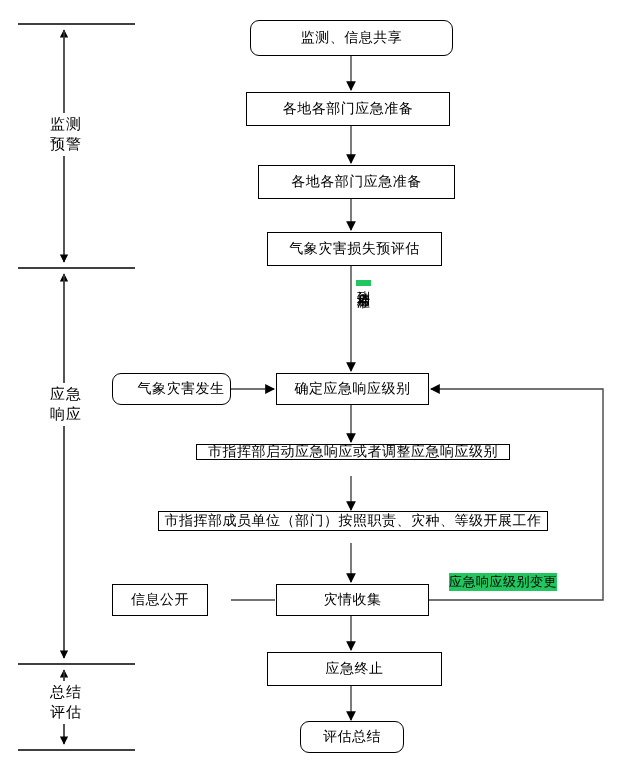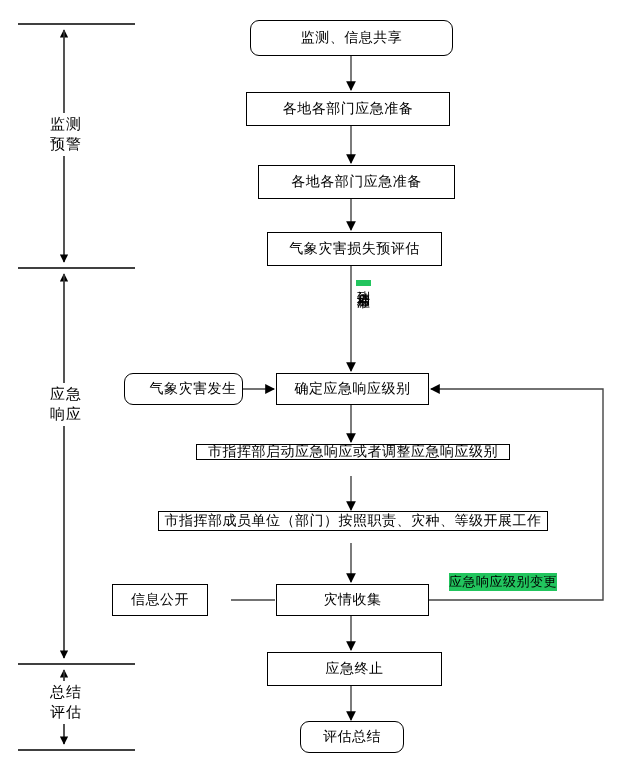--- a/index.html
+++ b/index.html
@@ -130,21 +130,21 @@
   <div class="edge-label" style="left:449px; top:573px;">应急响应级别变更</div>
 
   <div class="node rounded" style="left:250px; top:20px; width:203px; height:36px;">监测、信息共享</div>
 
   <div class="node" style="left:246px; top:92px; width:204px; height:34px;">各地各部门应急准备</div>
 
   <div class="node" style="left:258px; top:165px; width:197px; height:34px;">各地各部门应急准备</div>
 
   <div class="node" style="left:267px; top:232px; width:175px; height:34px;">气象灾害损失预评估</div>
 
-  <div class="node rounded" style="left:124px; top:373px; width:119px; height:32px;padding-left:19px;">气象灾害发生</div>
+  <div class="node rounded" style="left:112px; top:373px; width:119px; height:32px;padding-left:19px;">气象灾害发生</div>
 
   <div class="node" style="left:276px; top:373px; width:153px; height:32px;">确定应急响应级别</div>
 
   <div class="node" style="left:196px; top:444px; width:314px; height:16px;">市指挥部启动应急响应或者调整应急响应级别</div>
 
   <div class="node" style="left:158px; top:511px; width:390px; height:20px;">市指挥部成员单位（部门）按照职责、灾种、等级开展工作</div>
 
   <div class="node" style="left:112px; top:584px; width:96px; height:32px;">信息公开</div>
 
   <div class="node" style="left:276px; top:584px; width:153px; height:32px;">灾情收集</div>

